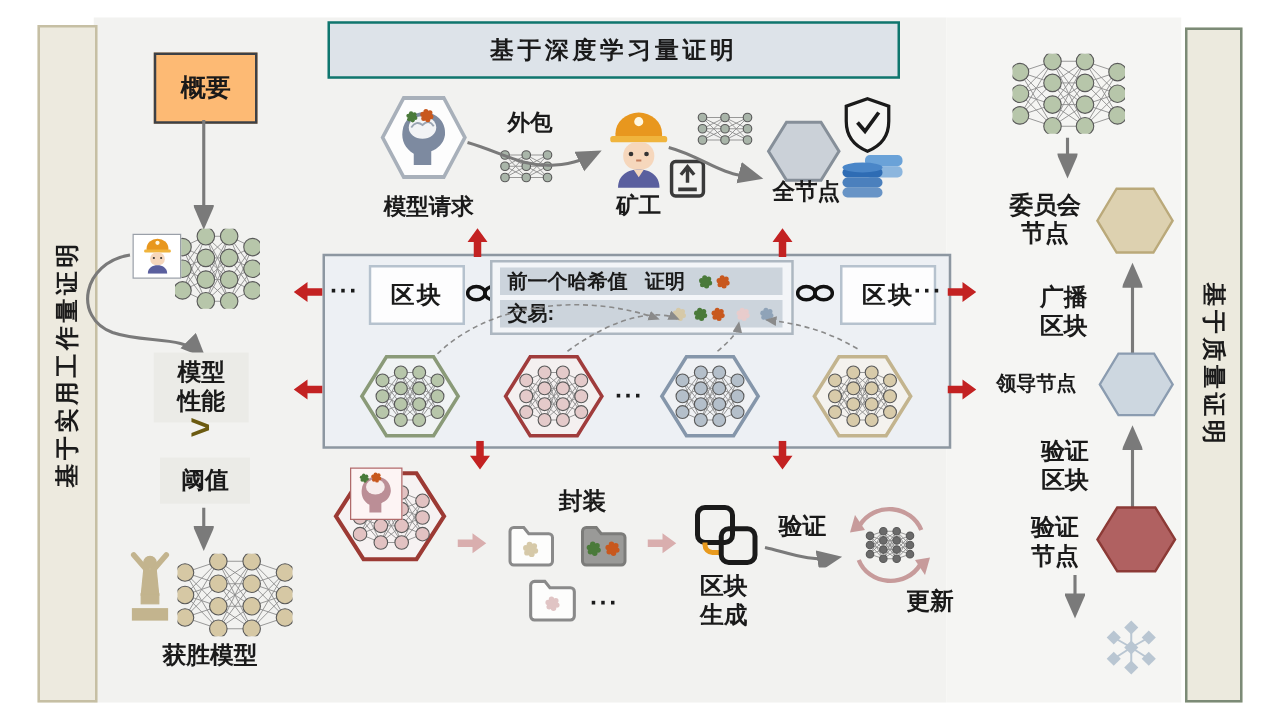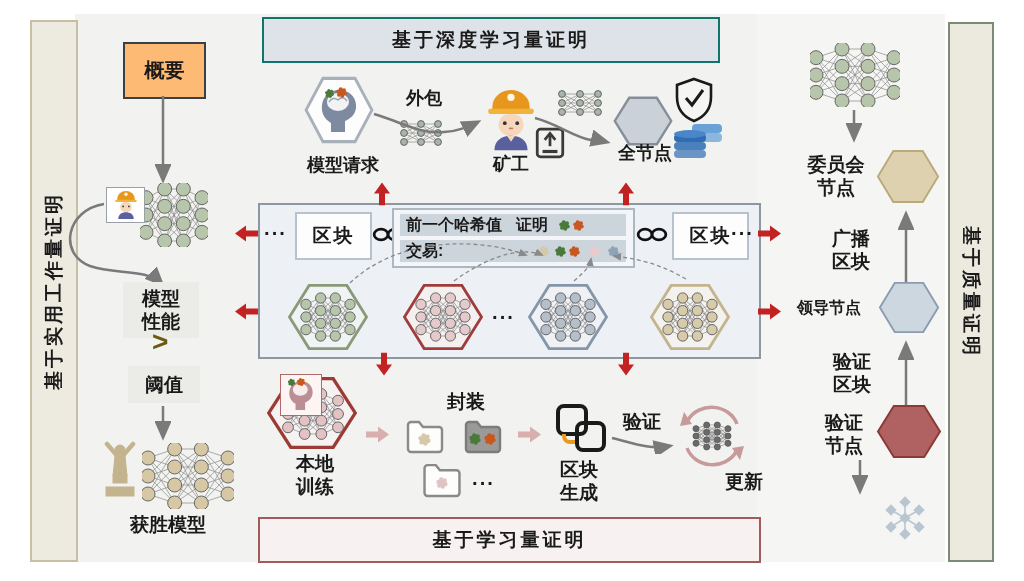--- a/index.html
+++ b/index.html
@@ -61,23 +61,20 @@
 
   <div class="sidebar left" style="left:30px;top:20px;width:44px;height:538px;">
     <span class="vtext">基于实用工作量证明</span>
   </div>
   <div class="sidebar right" style="left:948px;top:22px;width:42px;height:536px;">
     <span class="vtext">基于质量证明</span>
   </div>
 
   <div class="banner top" style="left:262px;top:17px;width:454px;height:42px;">
     <span>基于深度学习量证明</span>
-  </div>
-  <div class="banner bottom" style="left:258px;top:517px;width:499px;height:42px;">
-    <span>基于学习量证明</span>
   </div>
 
   <div class="whitebox" style="left:123px;top:42px;width:79px;height:53px;">
     <span>概要</span>
   </div>
   <svg class="abs" style="left:155px;top:96px;" width="16" height="90">
     <line x1="8" y1="0" x2="8" y2="84" stroke="#7a7a7a" stroke-width="2.5" marker-end="url(#mg)"></line>
     </svg>
 
   <div class="nn" style="left:140px;top:183px;">
@@ -874,22 +871,20 @@
             <circle cx="11.153049238964769" cy="15.07055001479354" r="3.1" fill="#c8581e"></circle>
             <circle cx="6.18529949551162" cy="13.533844940154577" r="3.1" fill="#c8581e"></circle>
             <circle cx="5.032250256546848" cy="8.463294925361035" r="3.1" fill="#c8581e"></circle>
             <circle cx="8.846950761035227" cy="4.92944998520646" r="3.1" fill="#c8581e"></circle>
             <circle cx="13.814700504488382" cy="6.466155059845425" r="3.1" fill="#c8581e"></circle>
             <circle cx="10" cy="10" r="4.8" fill="#c8581e"></circle>
           </svg>
         </span>
     </div>
   </div>
-  <div class="lbl" style="left:282px;top:452px;width:66px;font-size:19px;">本地
-训练</div>
 
   <div class="ra" data-dir="right" style="left:366px;top:426px;">
       <svg width="24" height="17" viewBox="0 0 24 17">
     <polygon points="0,5.5 12,5.5 12,0.5 23,8.5 12,16.5 12,11.5 0,11.5" fill="#d9aeae"></polygon>
       </svg>
     </div>
 
   <div class="lbl" style="left:430px;top:390px;width:50px;font-size:19px;margin-left:11px;">封装</div>
 
   <svg class="abs" style="left:405px;top:418px;" width="40" height="36" viewBox="0 0 40 36">

